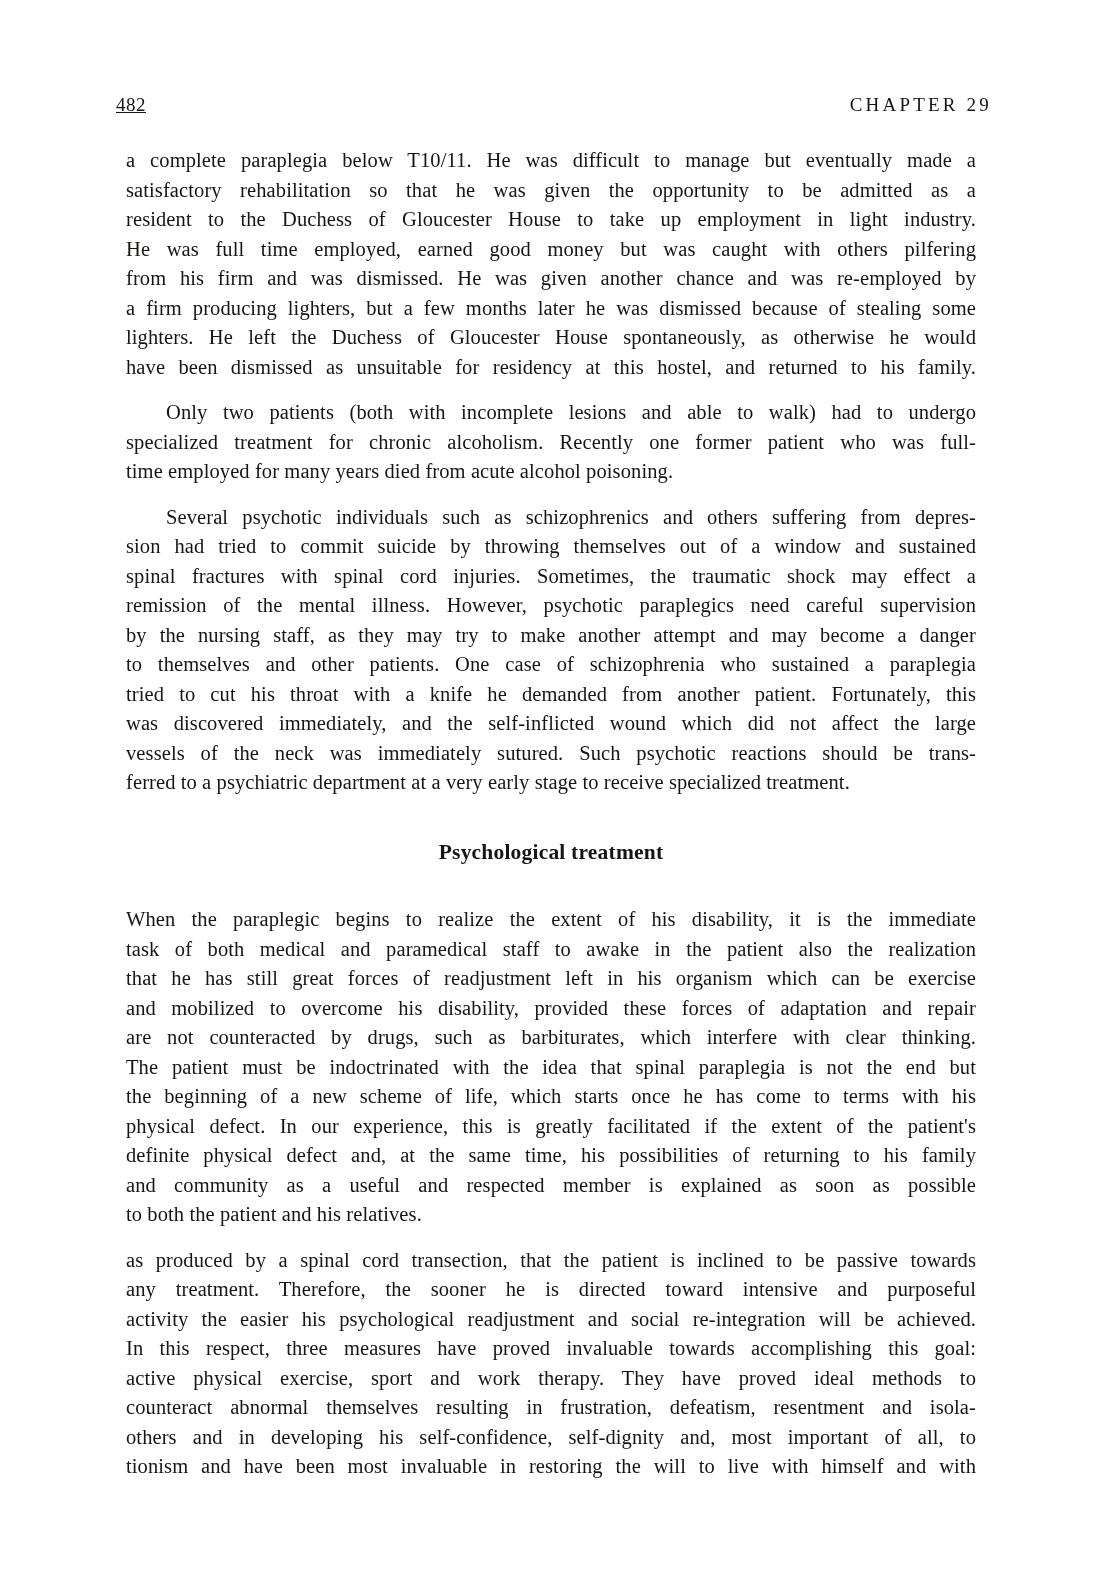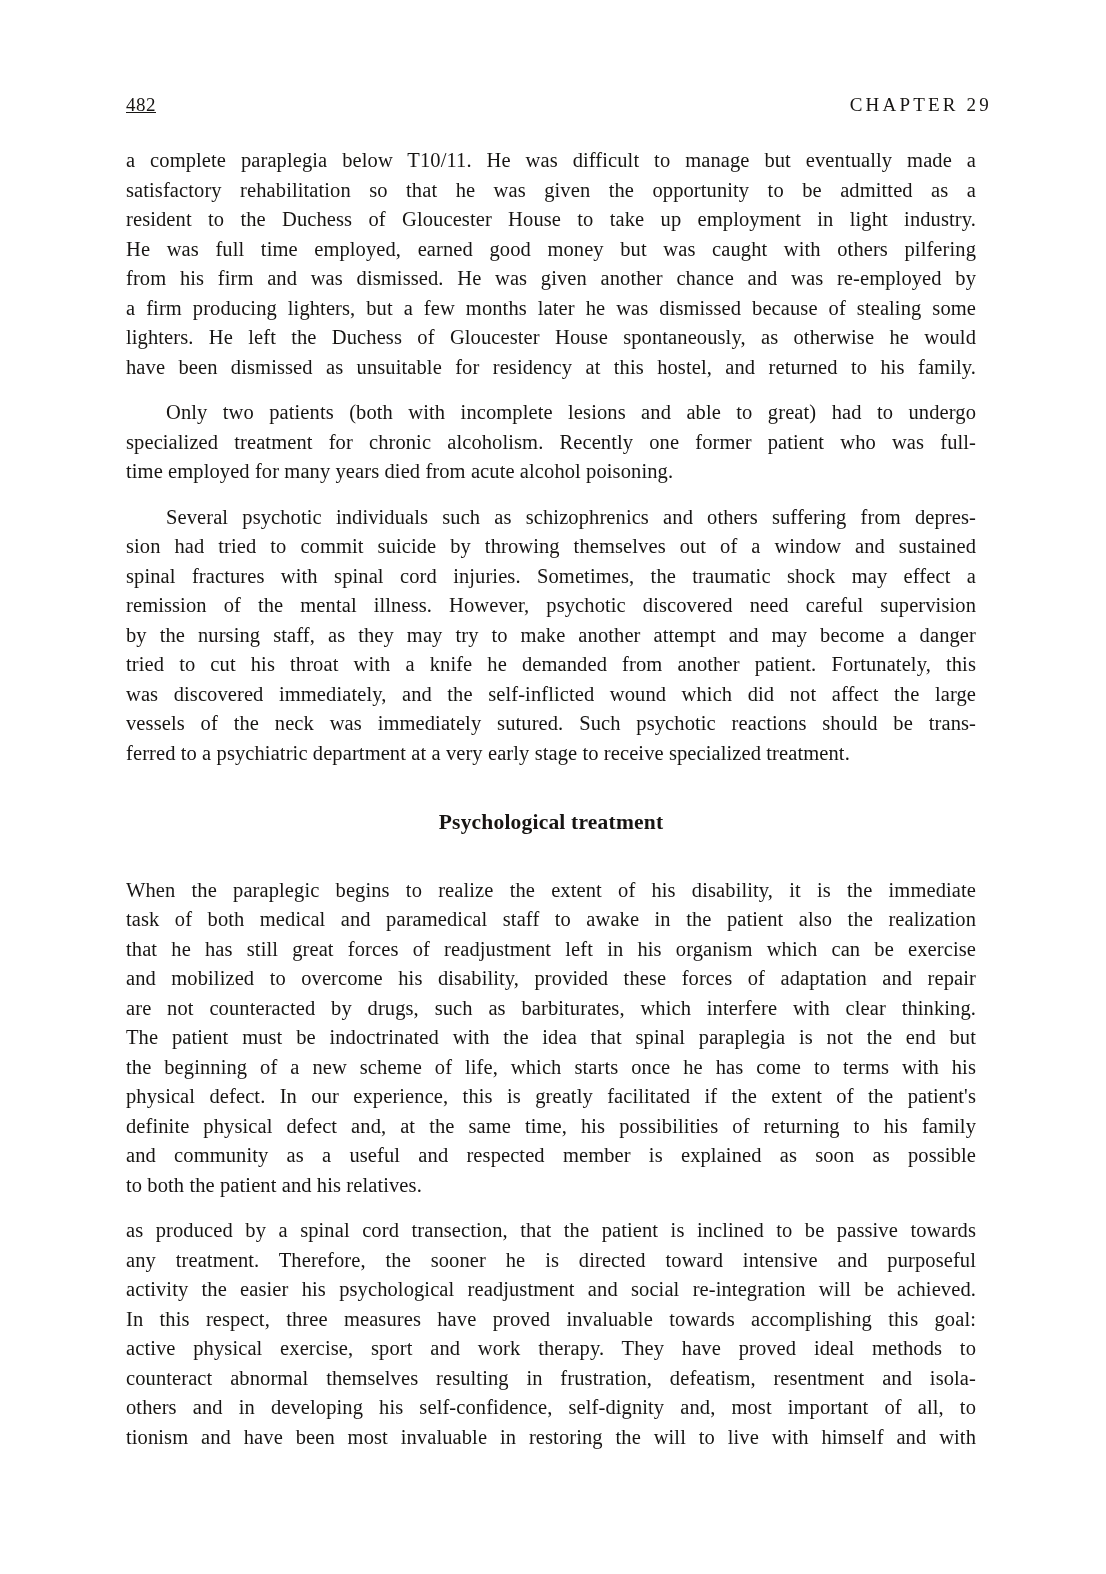--- a/index.html
+++ b/index.html
@@ -19,21 +19,21 @@
     margin-left: 110px;
     padding-top: 94px;
   }
   .running-head {
     position: relative;
     height: 26px;
     font-size: 19px;
   }
   .page-number {
     position: absolute;
-    left: 16px; top: 0;
+    left: 6px; top: 0;
     letter-spacing: 0.5px;
     text-decoration: underline;
   }
   .chapter-header {
     position: absolute;
     left: 8px; right: 0; top: 0;
     text-align: right;
     letter-spacing: 3.2px;
   }
   .page-body {
@@ -78,30 +78,31 @@
         <div class="line">a complete paraplegia below T10/11. He was difficult to manage but eventually made a</div>
         <div class="line">satisfactory rehabilitation so that he was given the opportunity to be admitted as a</div>
         <div class="line">resident to the Duchess of Gloucester House to take up employment in light industry.</div>
         <div class="line">He was full time employed, earned good money but was caught with others pilfering</div>
         <div class="line">from his firm and was dismissed. He was given another chance and was re-employed by</div>
         <div class="line">a firm producing lighters, but a few months later he was dismissed because of stealing some</div>
         <div class="line">lighters. He left the Duchess of Gloucester House spontaneously, as otherwise he would</div>
         <div class="line">have been dismissed as unsuitable for residency at this hostel, and returned to his family.</div>
       </div>
       <div class="paragraph">
-        <div class="line indent">Only two patients (both with incomplete lesions and able to great) had to undergo</div>
+        <div class="line indent">Only two patients (both with incomplete lesions and able to walk) had to undergo</div>
         <div class="line">specialized treatment for chronic alcoholism. Recently one former patient who was full-</div>
         <div class="line last">time employed for many years died from acute alcohol poisoning.</div>
       </div>
       <div class="paragraph">
         <div class="line indent">Several psychotic individuals such as schizophrenics and others suffering from depres-</div>
         <div class="line">sion had tried to commit suicide by throwing themselves out of a window and sustained</div>
         <div class="line">spinal fractures with spinal cord injuries. Sometimes, the traumatic shock may effect a</div>
-        <div class="line">remission of the mental illness. However, psychotic discovered need careful supervision</div>
+        <div class="line">remission of the mental illness. However, psychotic paraplegics need careful supervision</div>
         <div class="line">by the nursing staff, as they may try to make another attempt and may become a danger</div>
+        <div class="line">to themselves and other patients. One case of schizophrenia who sustained a paraplegia</div>
         <div class="line">tried to cut his throat with a knife he demanded from another patient. Fortunately, this</div>
         <div class="line">was discovered immediately, and the self-inflicted wound which did not affect the large</div>
         <div class="line">vessels of the neck was immediately sutured. Such psychotic reactions should be trans-</div>
         <div class="line last">ferred to a psychiatric department at a very early stage to receive specialized treatment.</div>
       </div>
       <div class="section-heading">Psychological treatment</div>
       <div class="paragraph">
         <div class="line">When the paraplegic begins to realize the extent of his disability, it is the immediate</div>
         <div class="line">task of both medical and paramedical staff to awake in the patient also the realization</div>
         <div class="line">that he has still great forces of readjustment left in his organism which can be exercise</div>

